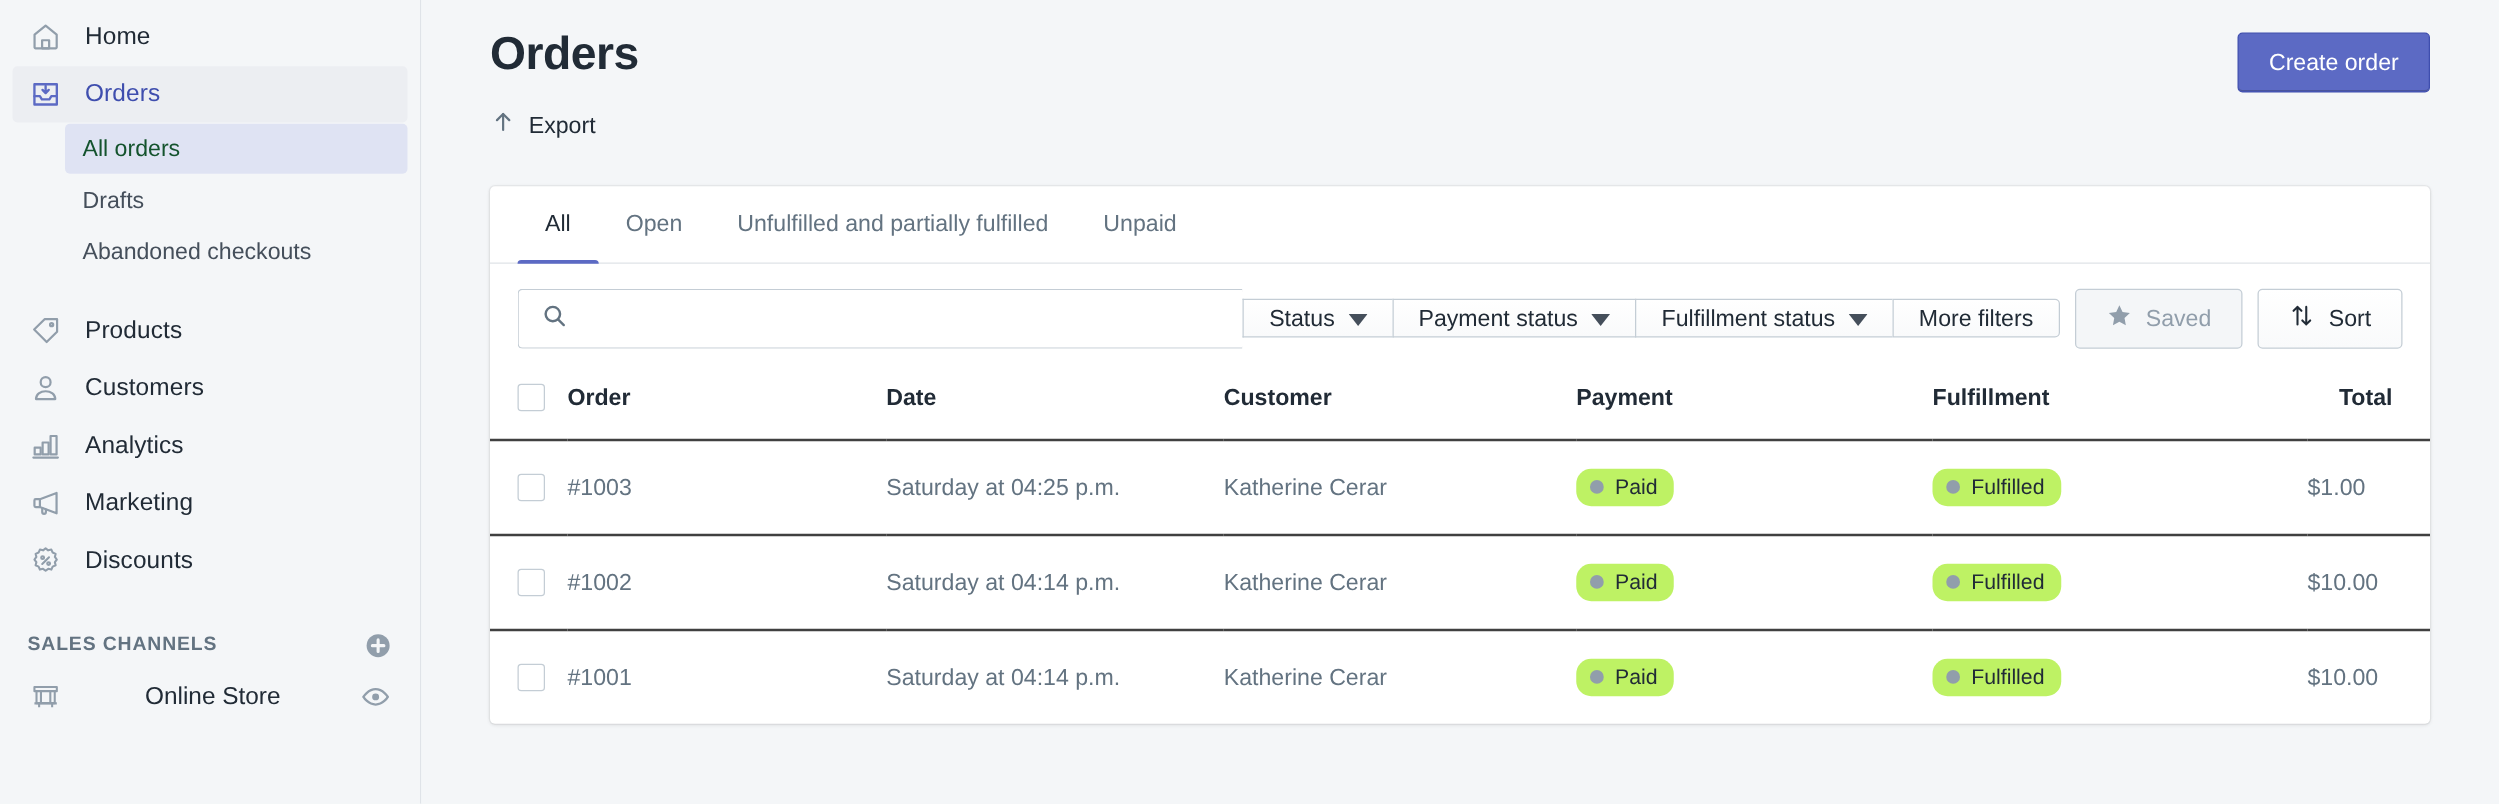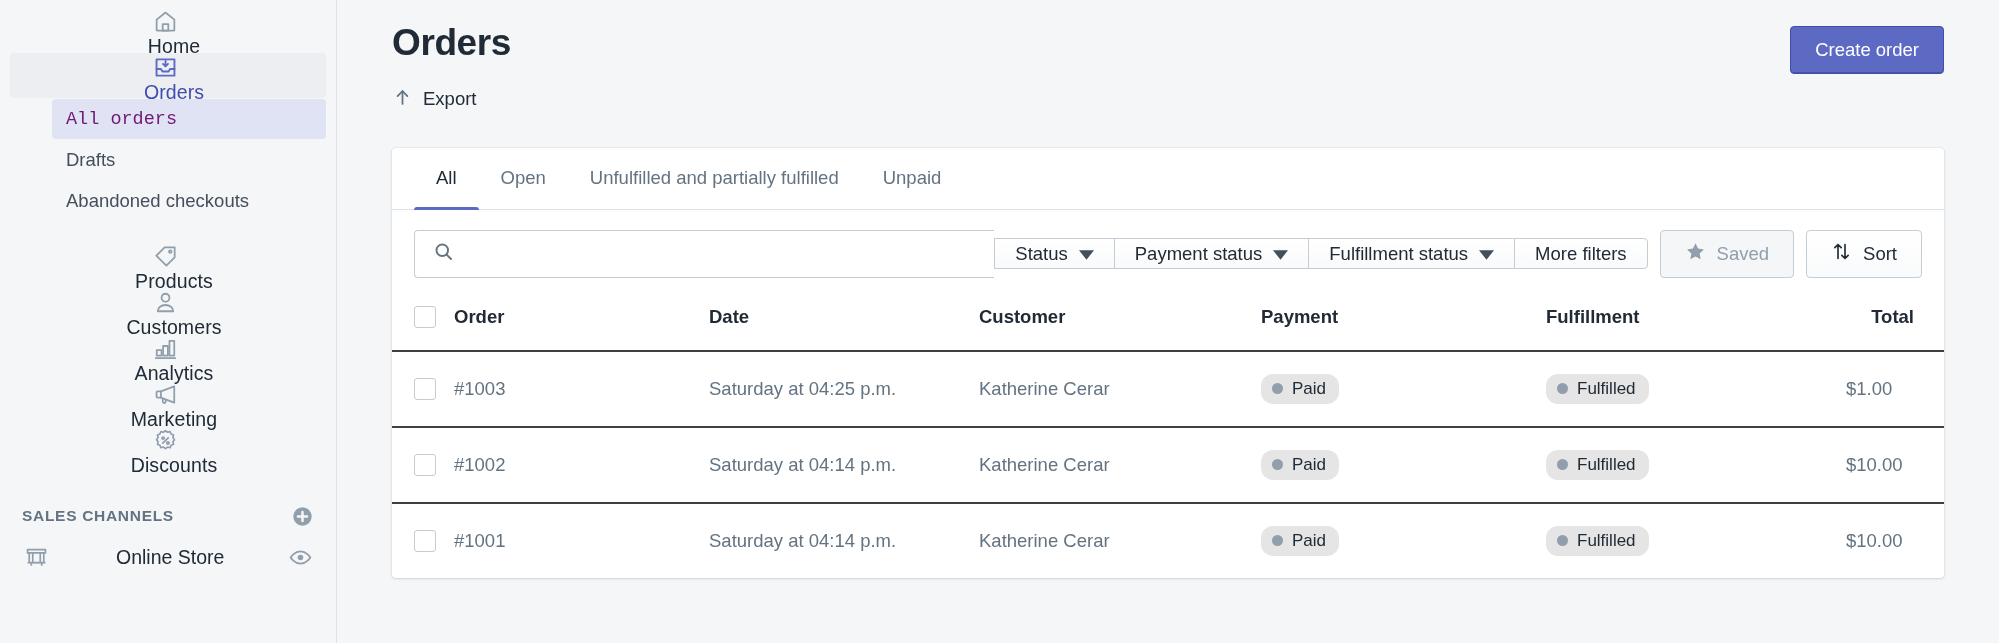--- a/index.html
+++ b/index.html
@@ -27,21 +27,20 @@
     position: relative;
   }
   .nav-item {
     display: flex;
     align-items: center;
     height: 45px;
     margin: 1px 10px;
     padding-left: 12px;
     border-radius: 4px;
     cursor: pointer;
-    flex-direction: column;
   }
   .nav-item .ico {
     width: 28px;
     height: 28px;
     flex: 0 0 28px;
     display: flex;
     align-items: center;
     justify-content: center;
     margin-right: 18px;
   }
@@ -57,21 +56,21 @@
     display: flex;
     align-items: center;
     height: 40px;
     margin: 1px 10px 1px 52px;
     padding-left: 14px;
     border-radius: 4px;
     cursor: pointer;
   }
   .sub-item .lbl { font-size: 18.5px; color: #454f5b; }
   .sub-item.current { background: #dfe3f3; }
-  .sub-item.current .lbl { color: #701a75; font-family: Liberation Mono, monospace; }
+  .sub-item.current .lbl { color: #14532d; }
 
   .nav-gap { height: 19px; }
 
   .section-head {
     display: flex;
     align-items: center;
     justify-content: space-between;
     margin: 0 22px 0 22px;
     height: 42px;
     padding-top: 8px;
@@ -294,21 +293,21 @@
     border: 1px solid #c4cdd5;
     border-radius: 3px;
     background: #fff;
     cursor: pointer;
     display: block;
   }
   .badge {
     display: inline-flex;
     align-items: center;
     gap: 9px;
-    background: #e5e5e5;
+    background: #bef264;
     border-radius: 12px;
     padding: 5px 13px 5px 11px;
     font-size: 17px;
     color: #212b36;
   }
   .badge .dot {
     width: 11px; height: 11px;
     border-radius: 50%;
     background: #919eab;
     display: inline-block;

